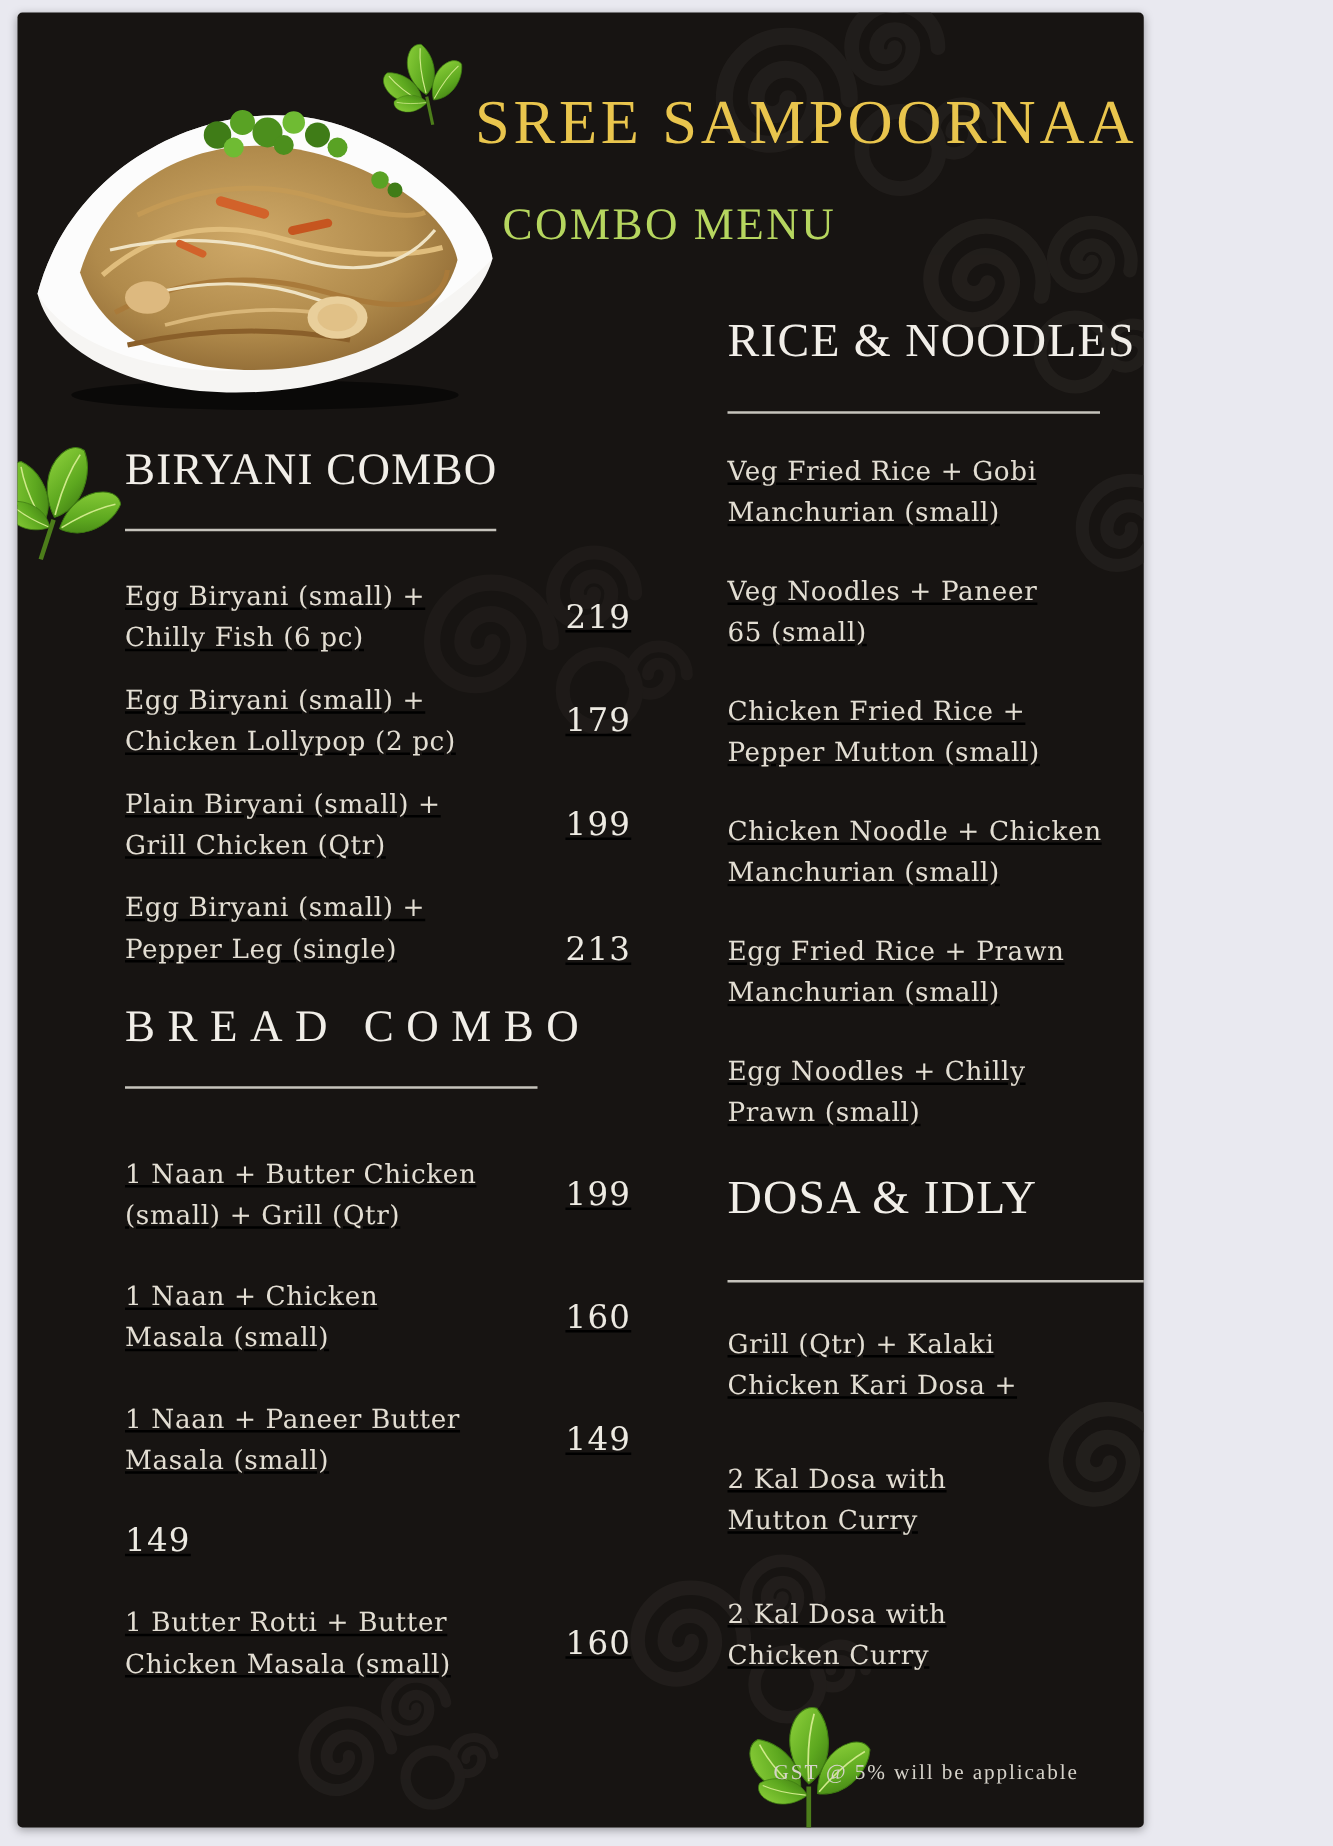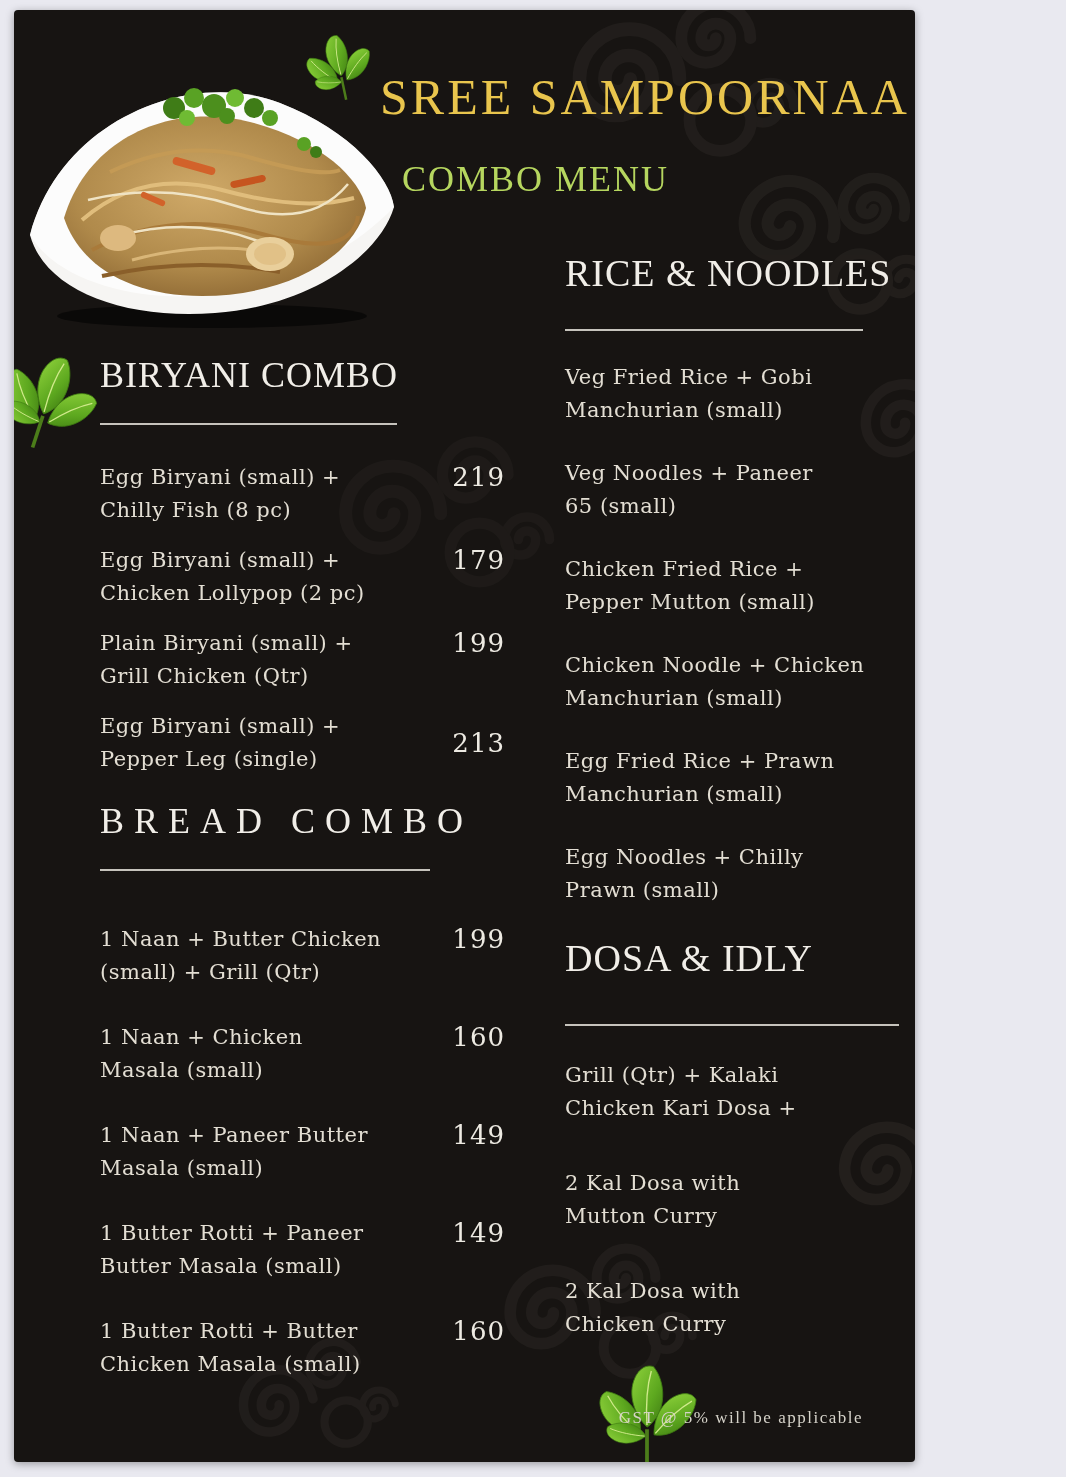--- a/index.html
+++ b/index.html
@@ -34,21 +34,21 @@
     position:absolute; left:388px; top:148px;
     font-family:"Liberation Serif", serif;
     font-size:36px; font-weight:400; letter-spacing:2px;
     color: var(--subtitle-green, #b6d65f);
     white-space:nowrap;
   }
 
   
   .col { position:absolute; }
   .col-left  { left:86px;  top:345px; width:405px; }
-  .col-right { left:551px; top:242px; width:407px; }
+  .col-right { left:568px; top:242px; width:407px; }
 
   .section-title {
     font-family:"Liberation Serif", serif;
     font-weight:400;
     color: var(--heading-white, #f1eee8);
     font-size:36px; line-height:1.14;
     letter-spacing:1px;
     white-space:nowrap;
   }
   .col-right .section-title { font-size:38px; }
@@ -57,21 +57,21 @@
 
   .section-divider {
     border:none; border-top:2px solid var(--divider, #c6c3bc);
   }
   #sec-biryani-combo .section-divider { width:297px; margin:27px 0 36px 0; }
   #sec-bread-combo   .section-divider { width:330px; margin:27px 0 52px 0; }
   #sec-rice-noodles  .section-divider { width:298px; margin:34px 0 30px 0; }
   #sec-dosa-idly     .section-divider { width:334px; margin:43px 0 33px 0; }
 
   .menu-item {
-    display:flex; justify-content:space-between; align-items:flex-start;
+    display:flex; justify-content:space-between; align-items:center;text-decoration:underline;
   }
   #sec-biryani-combo .menu-item { margin-bottom:17px; }
   #sec-bread-combo   .menu-item { margin-bottom:20px;margin-top:32px; }
   #sec-rice-noodles  .menu-item { margin-bottom:30px; }
   #sec-dosa-idly     .menu-item { margin-bottom:42px; }
 
   .item-name {
     font-size:21px; line-height:33px;
     color: var(--item-text, #e3ded3);
     letter-spacing:0.5px;
@@ -259,21 +259,21 @@
   <h2 class="menu-title">COMBO MENU</h2>
 
   <div class="col col-left">
     <section id="sec-biryani-combo">
       <h3 class="section-title">BIRYANI COMBO</h3>
       <hr class="section-divider">
       <div class="items">
           <div class="menu-item">
             <div class="item-name">
               <div>Egg Biryani (small) +</div>
-              <div>Chilly Fish (8 pc)</div>
+              <div>Chilly Fish (6 pc)</div>
             </div>
             <div class="item-price">219</div>
           </div>
           <div class="menu-item">
             <div class="item-name">
               <div>Egg Biryani (small) +</div>
               <div>Chicken Lollypop (2 pc)</div>
             </div>
             <div class="item-price">179</div>
           </div>
@@ -312,24 +312,20 @@
             <div class="item-price">160</div>
           </div>
           <div class="menu-item">
             <div class="item-name">
               <div>1 Naan + Paneer Butter</div>
               <div>Masala (small)</div>
             </div>
             <div class="item-price">149</div>
           </div>
           <div class="menu-item">
-            <div class="item-name">
-              <div>1 Butter Rotti  + Paneer</div>
-              <div>Butter Masala (small)</div>
-            </div>
             <div class="item-price">149</div>
           </div>
           <div class="menu-item">
             <div class="item-name">
               <div>1 Butter Rotti  + Butter</div>
               <div>Chicken Masala (small)</div>
             </div>
             <div class="item-price">160</div>
           </div>
         </div>

